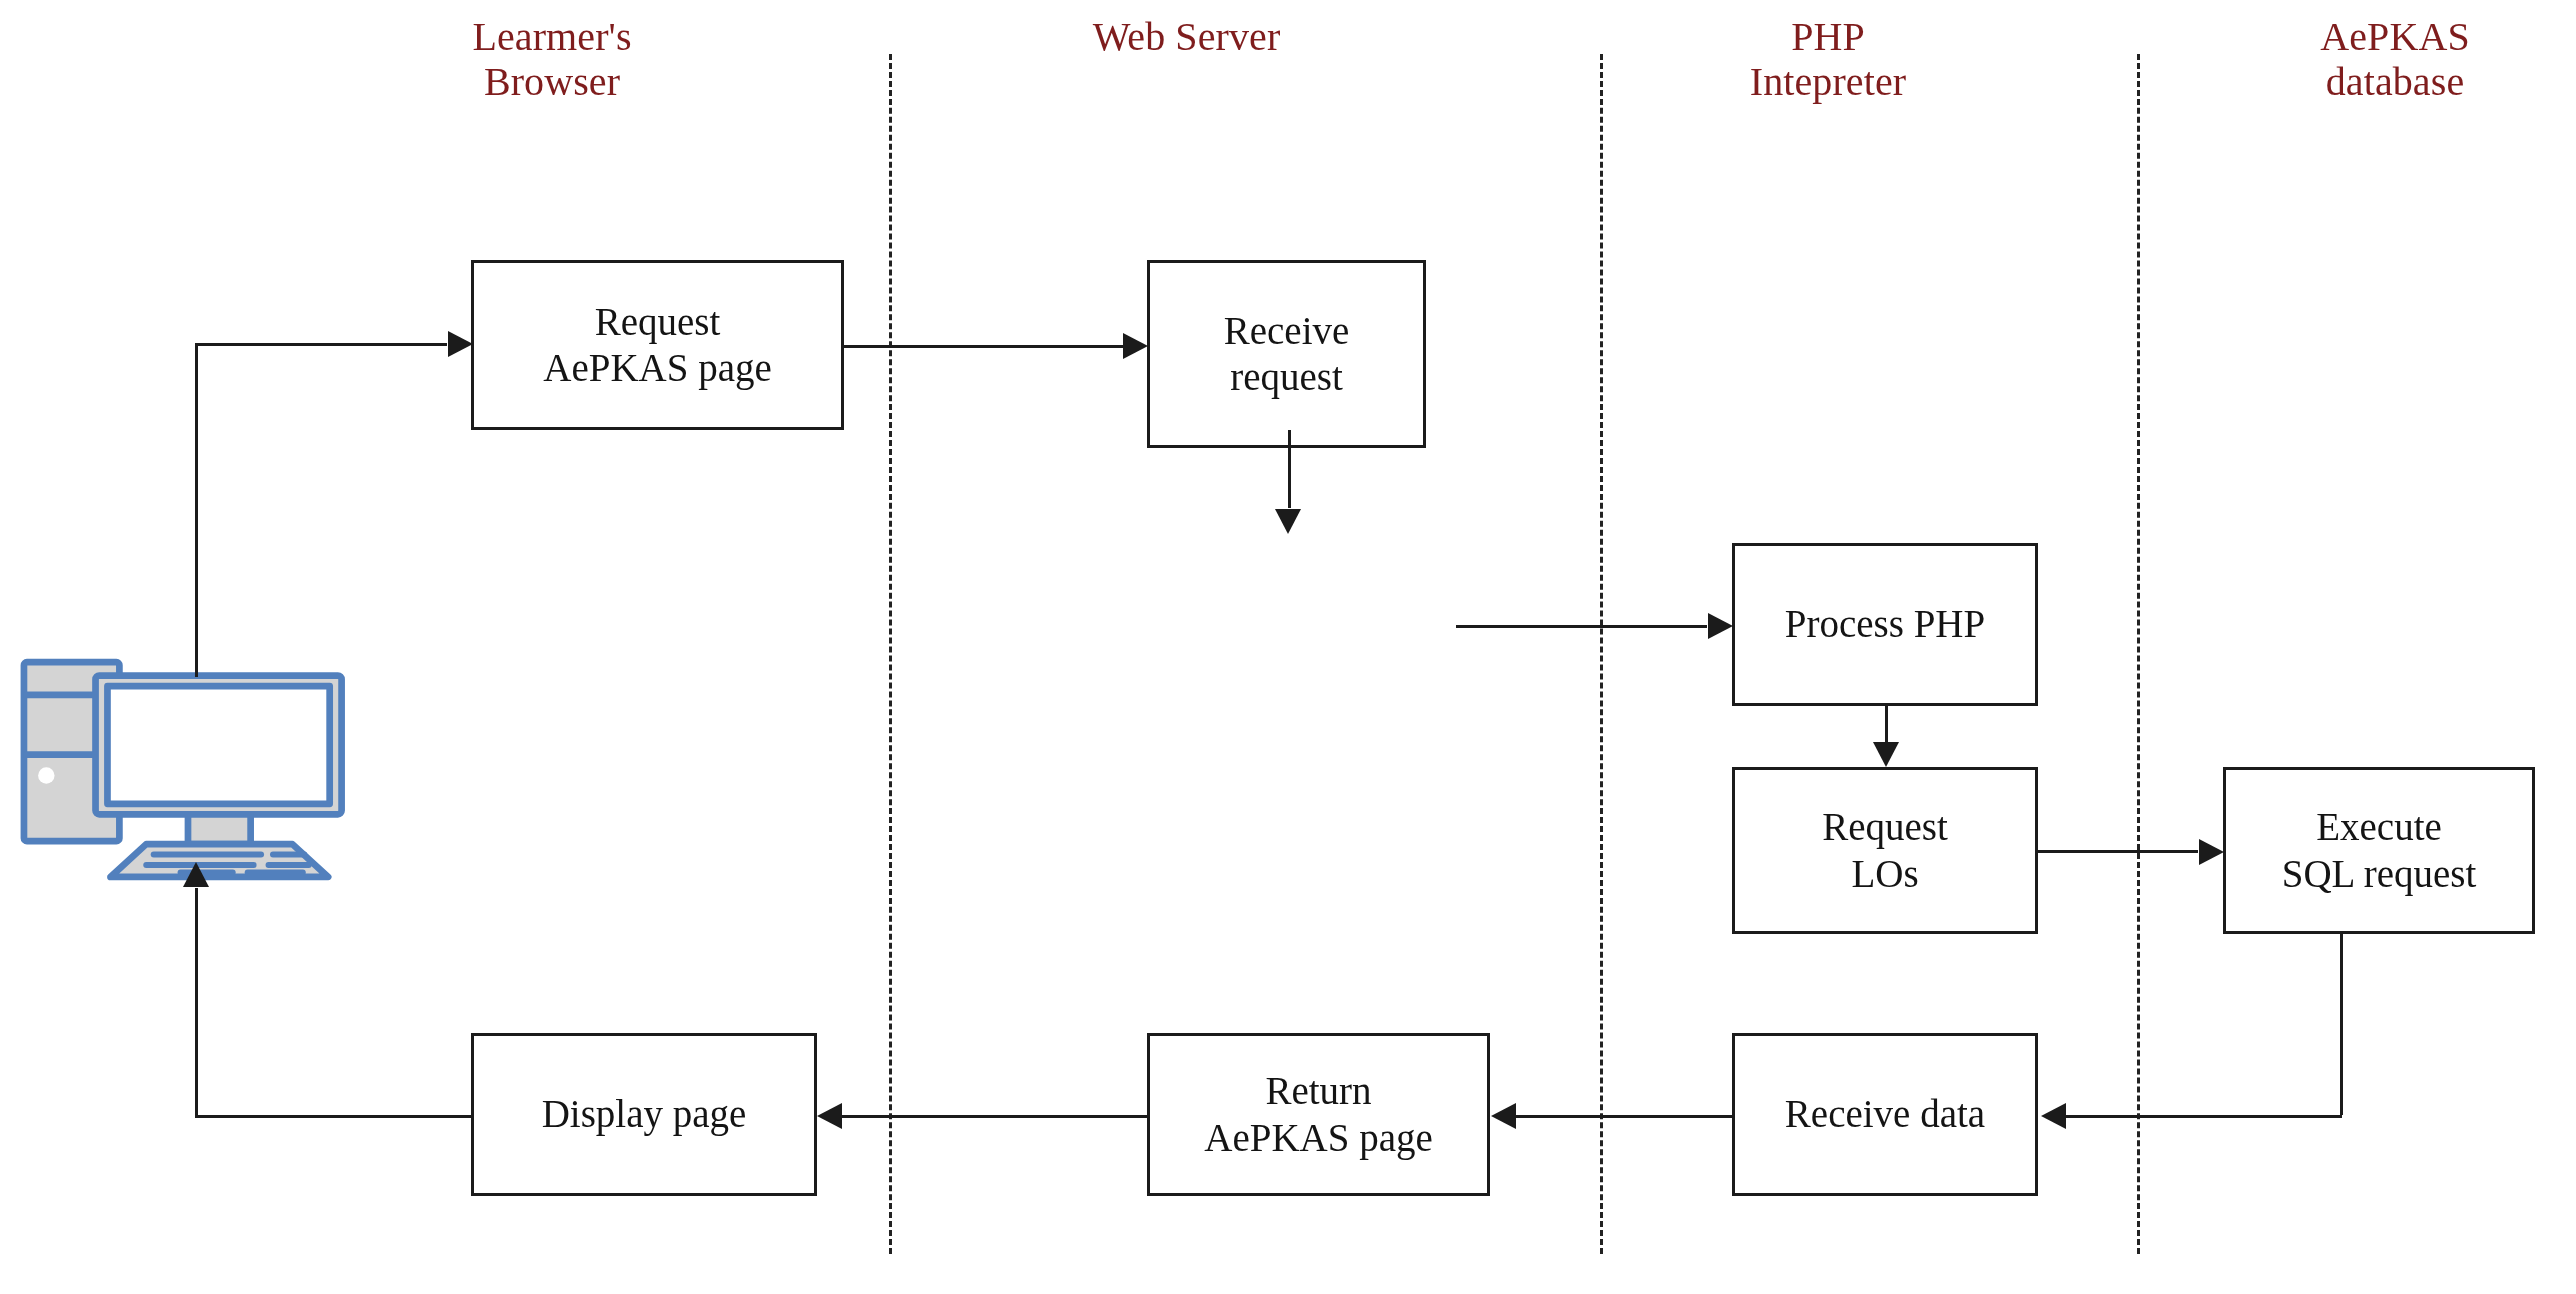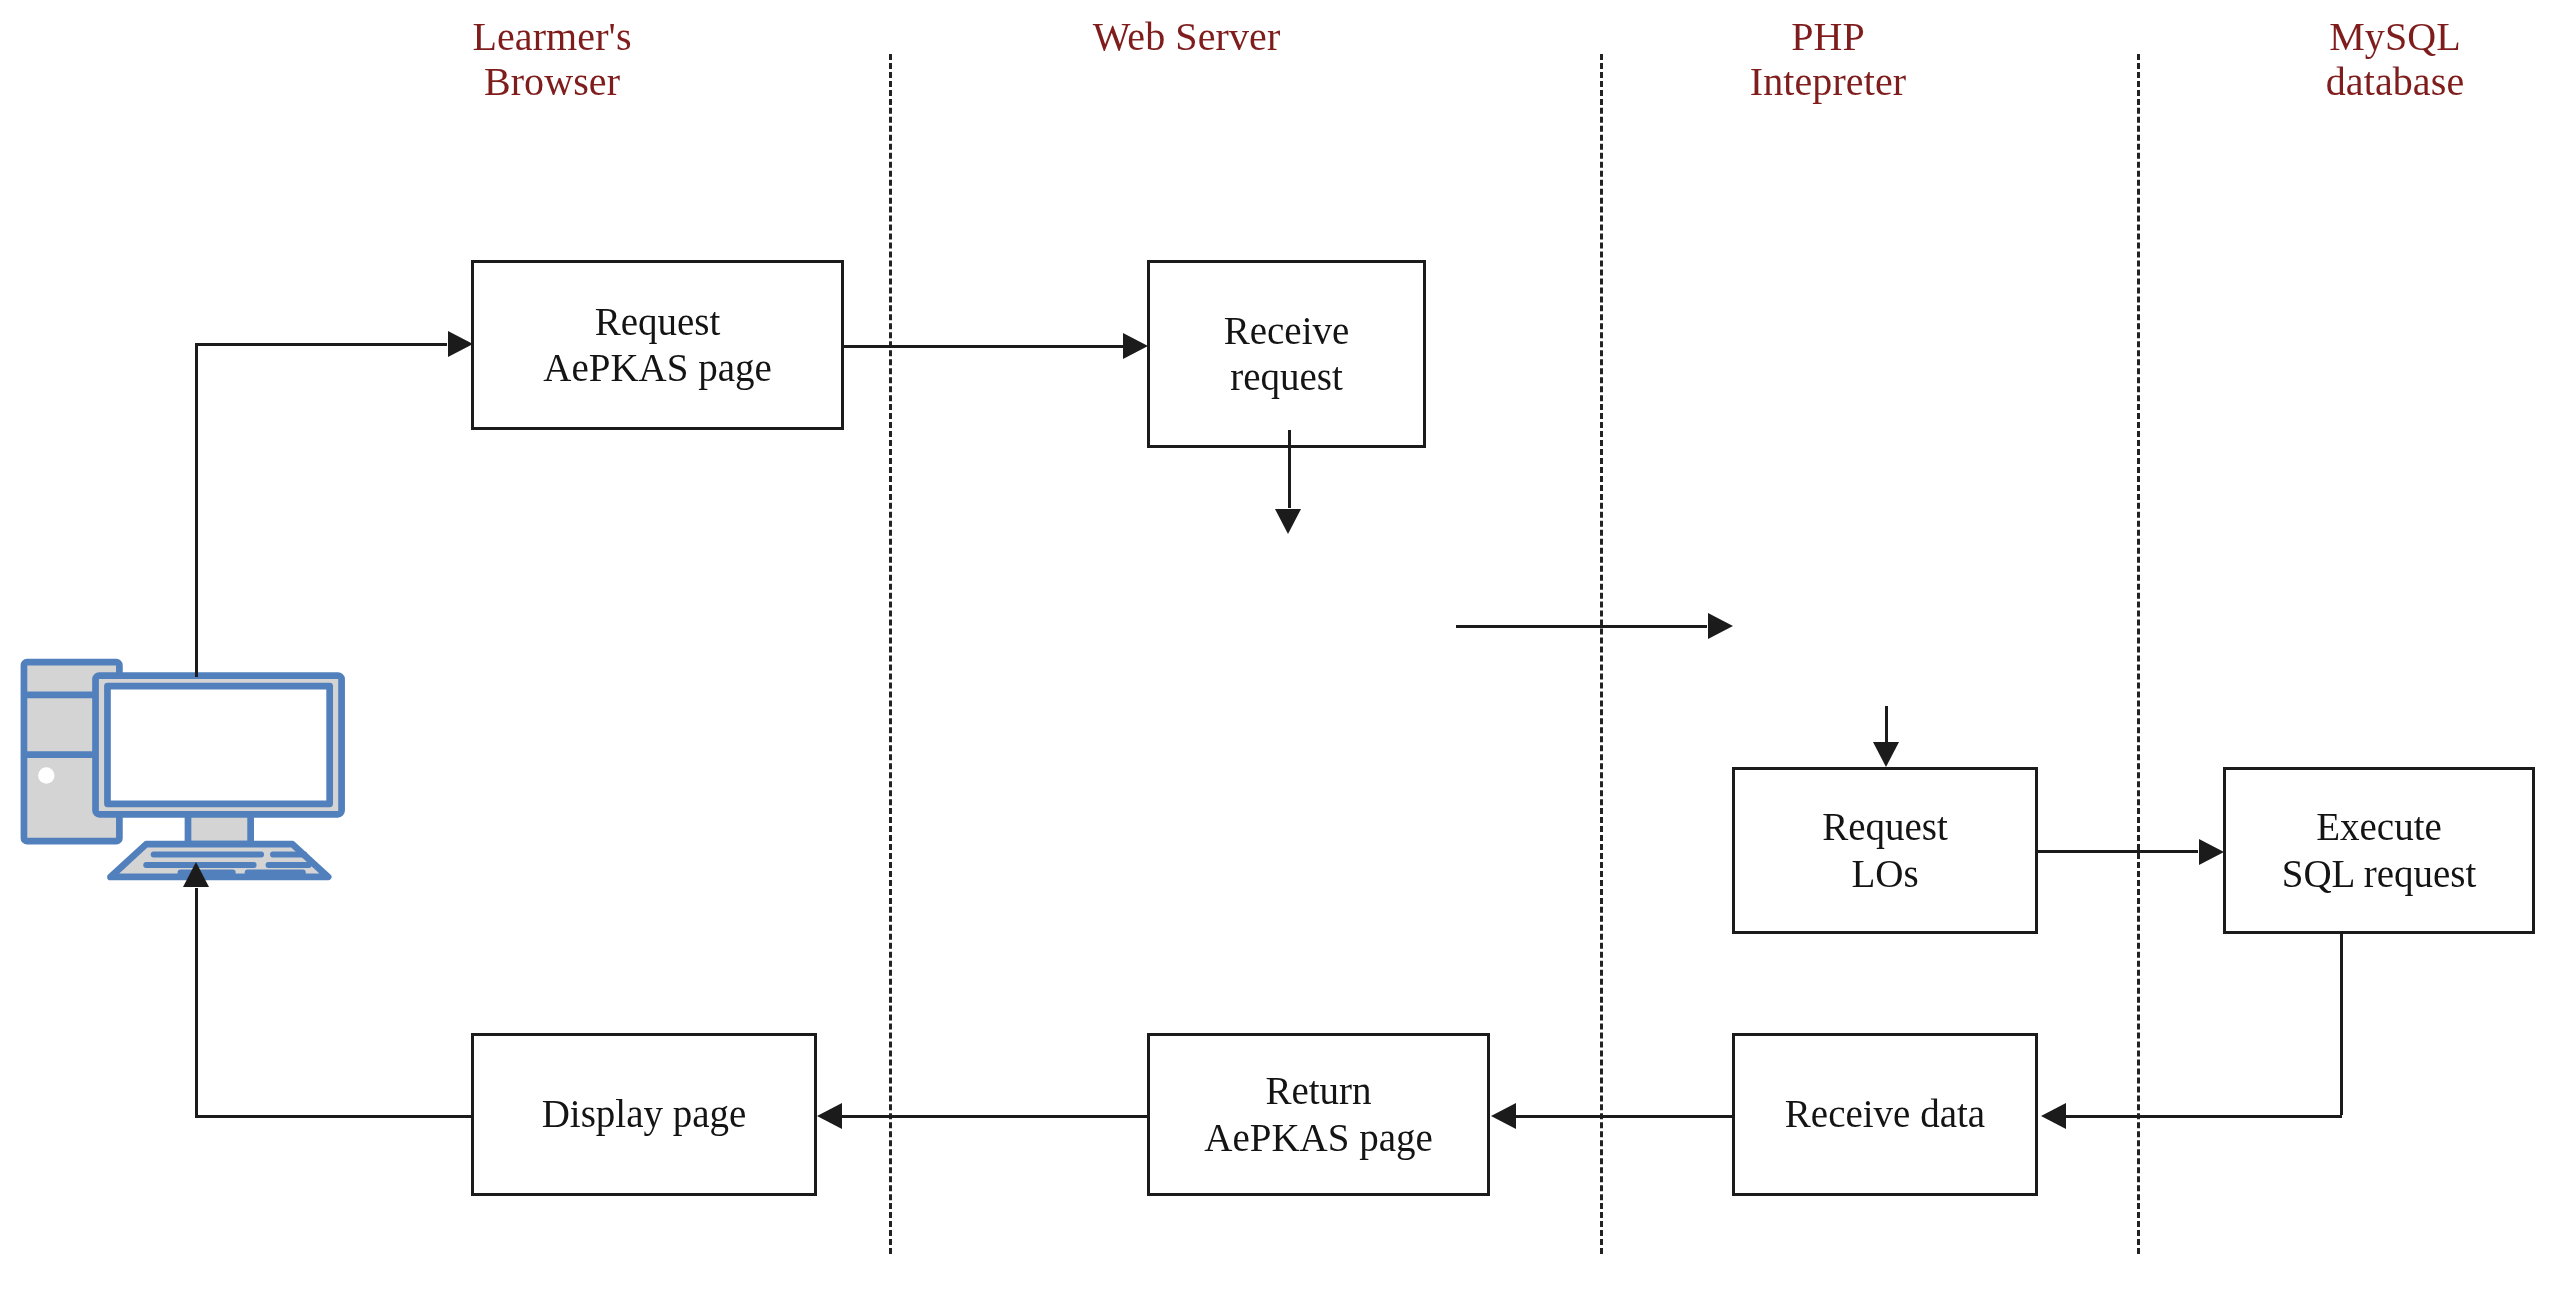--- a/index.html
+++ b/index.html
@@ -102,34 +102,35 @@
 <div id="canvas">
 
   <div class="lane-header" style="left:403px;top:15px;width:298px;">Learmer's
 Browser</div>
 
   <div class="lane-header" style="left:1000px;top:15px;width:373px;">Web Server</div>
 
   <div class="lane-header" style="left:1664px;top:15px;width:328px;">PHP
 Intepreter</div>
 
-  <div class="lane-header" style="left:2231px;top:15px;width:328px;">MySQL
+  <div class="lane-header" style="left:2231px;top:15px;width:328px;">AePKAS
 database</div>
 
   <div class="lane-divider" style="left:889px;top:54px;height:1200px;"></div>
   <div class="lane-divider" style="left:1600px;top:54px;height:1200px;"></div>
   <div class="lane-divider" style="left:2137px;top:54px;height:1200px;"></div>
 
   <div class="pbox" style="left:471px;top:260px;width:373px;height:170px;">Request
 AePKAS page</div>
 
   <div class="pbox" style="left:1147px;top:260px;width:279px;height:188px;">Receive
 request</div>
 
 
+  <div class="pbox" style="left:1732px;top:543px;width:306px;height:163px;">Process PHP</div>
 
   <div class="pbox" style="left:1732px;top:767px;width:306px;height:167px;">Request
 LOs</div>
 
   <div class="pbox" style="left:2223px;top:767px;width:312px;height:167px;">Execute
 SQL request</div>
 
   <div class="pbox" style="left:1732px;top:1033px;width:306px;height:163px;">Receive data</div>
 
   <div class="pbox" style="left:1147px;top:1033px;width:343px;height:163px;">Return

